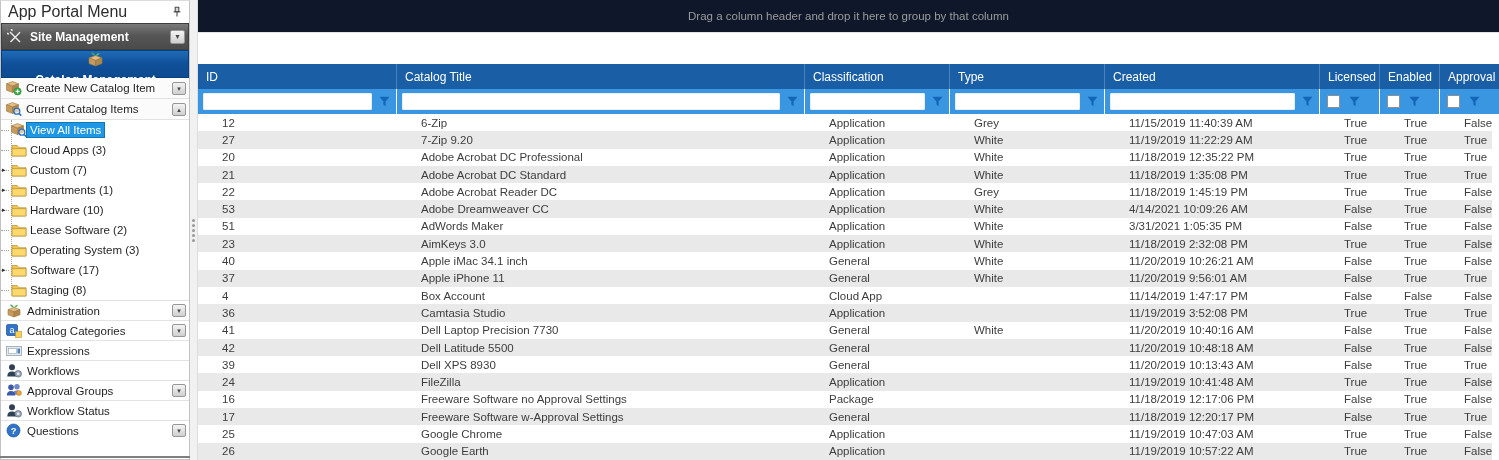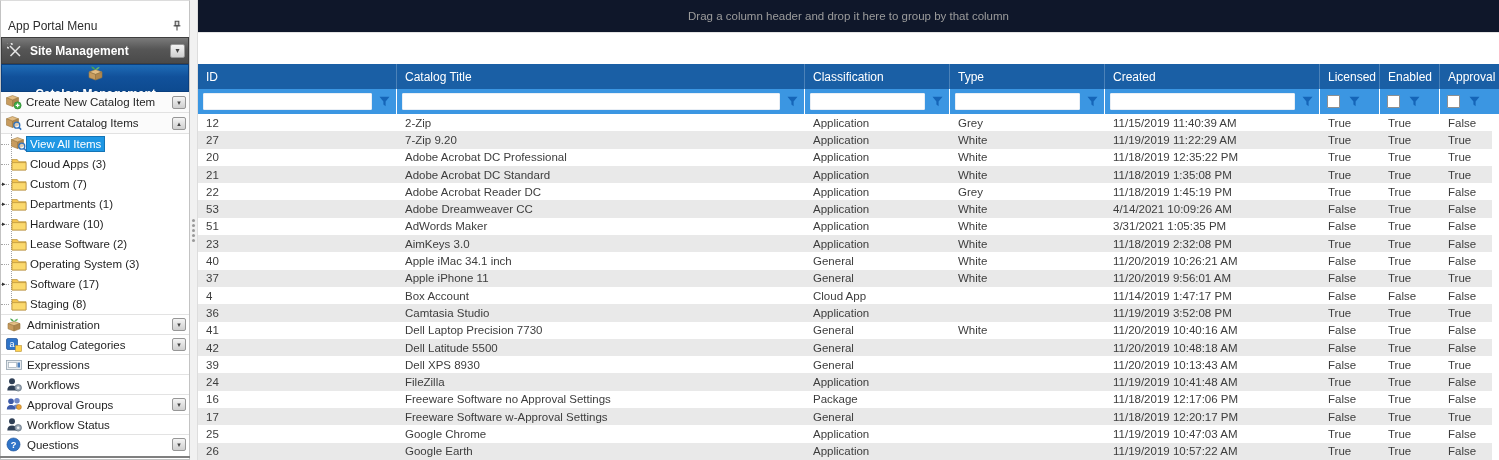--- a/index.html
+++ b/index.html
@@ -5,21 +5,21 @@
   *{box-sizing:border-box;margin:0;padding:0}
   html,body{width:1499px;height:460px;overflow:hidden;background:#fff;
     font-family:"Liberation Sans","DejaVu Sans",sans-serif;}
   .app{display:flex;width:1499px;height:460px;}
 
   
   .sidebar{width:190px;flex:none;position:relative;background:#fff;
     border:1px solid #c3c3c3;border-top-color:#dcdcdc;display:flex;flex-direction:column;}
   .sidebar::after{content:"";position:absolute;left:-1px;right:-1px;bottom:1px;height:2px;background:#7f7f7f;}
   .sb-title{height:22px;flex:none;display:flex;align-items:center;justify-content:space-between;
-    padding:0 5px 0 7px;font-size:12px;color:#2c2c2c;background:#fff;margin-top:14px;}
+    padding:0 5px 0 7px;font-size:16px;color:#2c2c2c;background:#fff;}
   .pin{width:14px;height:14px;display:flex;align-items:center;justify-content:center;cursor:pointer;}
   .gh{flex:none;display:flex;align-items:center;gap:6px;padding:0 3px 0 4px;color:#fff;
     font-size:12px;font-weight:bold;}
   .gh-site{height:27px;background:linear-gradient(#7a7a7a,#565656 45%,#4a4a4a);border:1px solid #3e3e3e;}
   .gh-cat{height:28px;background:linear-gradient(#1f6cb6,#11519b 45%,#0d4a90);border:1px solid #0a3f7e;flex-direction:column;}
   .gicon{width:18px;height:16px;display:flex;align-items:center;justify-content:center;}
   .drop{width:15px;height:14px;margin-left:auto;flex:none;display:flex;align-items:center;justify-content:center;
     background:linear-gradient(#f4f4f4,#cfcfcf);border:1px solid #969696;border-radius:2px;
     font-size:8px;line-height:1;color:#444;cursor:pointer;}
   .acc{height:21px;flex:none;display:flex;align-items:center;gap:4px;padding:0 3px 0 4px;
@@ -60,21 +60,21 @@
   .fcell{background:#3b96e2;display:flex;align-items:center;padding:0 3px 0 5px;gap:3px;
     border-right:1px solid #fff;}
   .fcell:last-child{border-right:none;}
   .finput{flex:1;min-width:0;height:17px;border:1px solid #e8eef5;border-radius:1px;background:#fff;
     font-size:11px;padding:0 4px;outline:none;}
   .fbtn{width:18px;height:18px;flex:none;display:flex;align-items:center;justify-content:center;cursor:pointer;}
   .fcell.bool{padding-left:7px;gap:5px;}
   .cb{width:13px;height:13px;flex:none;background:#fff;border:1px solid #8f8f8f;border-radius:1px;cursor:pointer;}
 
   .rows{flex:1;display:flex;flex-direction:column;background:#fff;padding-right:7px;overflow:hidden;}
-  .data-row{flex:1;min-height:0;background:#fff;cursor:default;}
+  .data-row{flex:1;min-height:0;background:#fff;cursor:default;padding-left:16px;}
   .data-row.alt{background:#e9e9e9;}
   .cell{display:flex;align-items:center;padding:0 8px;font-size:11.5px;color:#3d3d3d;
     overflow:hidden;white-space:nowrap;}
 </style>
 </head>
 <body>
 
 <div class="app">
 
   <aside class="sidebar">
@@ -426,21 +426,21 @@
           <span class="fbtn">
             <svg width="11" height="11" viewBox="0 0 11 11">
               <path d="M0.5 0.8 h10 L6.6 5.4 v4.8 L4.4 8.4 V5.4 Z" fill="#1565b8"></path>
             </svg>
           </span>
         </div>
       </div>
     <div class="rows">
         <div class="data-row grid-cols">
           <div class="cell">12</div>
-          <div class="cell">2-Zip</div>
+          <div class="cell">6-Zip</div>
           <div class="cell">Application</div>
           <div class="cell">Grey</div>
           <div class="cell">11/15/2019 11:40:39 AM</div>
           <div class="cell">True</div>
           <div class="cell">True</div>
           <div class="cell">False</div>
         </div>
         <div class="data-row grid-cols alt">
           <div class="cell">27</div>
           <div class="cell">7-Zip 9.20</div>

